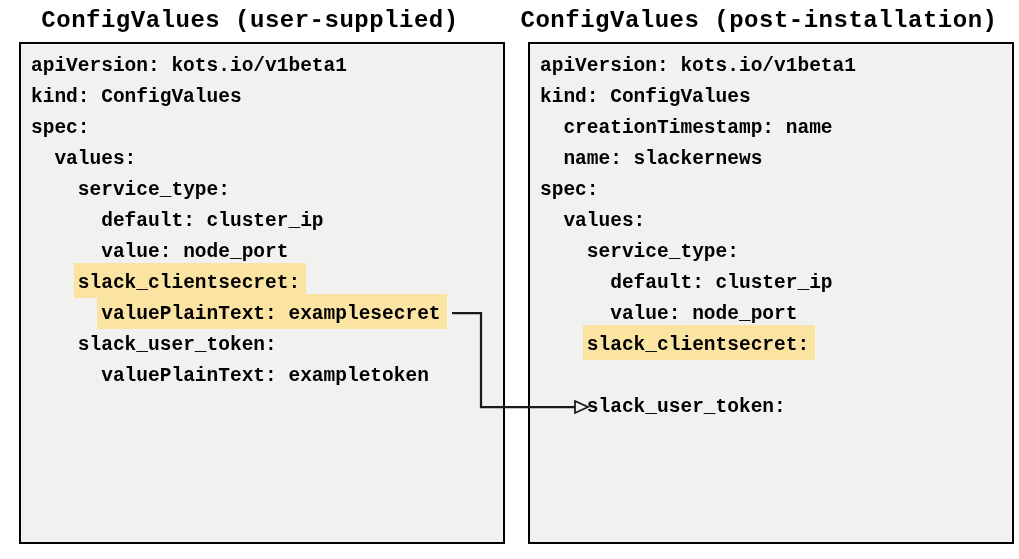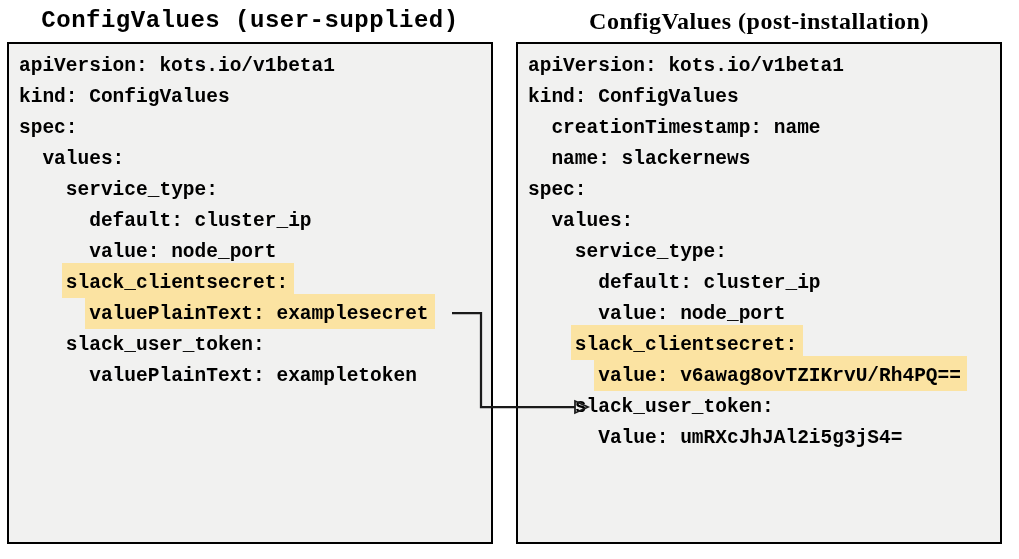--- a/index.html
+++ b/index.html
@@ -25,30 +25,31 @@
     height: 30px;
     line-height: 30px;
     text-align: center;
     font-weight: bold;
     font-size: 24px;
     letter-spacing: 0.5px;
     color: var(--text-c);
     white-space: pre;
   }
   .panel-title.left  { left: 7px;   width: 486px; }
-  .panel-title.right { left: 516px; width: 486px; font-family: Liberation Serif, serif; }
+  .panel-title.right { left: 516px; width: 486px; }
   .panel {
     position: absolute;
     top: 42px;
     width: 486px;
     height: 502px;
     background: var(--panel-bg);
     border: 2px solid var(--panel-border);
     padding: 7px 0 0 10px;
     overflow: hidden;
+    margin-left: 12px;
   }
   .panel.left  { left: 7px; }
   .panel.right { left: 516px; }
   .code-line {
     height: 31px;
     line-height: 31px;
     white-space: pre;
     font-size: 19.5px;
     font-weight: bold;
     color: var(--text-c);
@@ -105,23 +106,22 @@
       <div class="code-line"><span class="indent"></span><span class="code-text">apiVersion: kots.io/v1beta1</span></div>
       <div class="code-line"><span class="indent"></span><span class="code-text">kind: ConfigValues</span></div>
       <div class="code-line"><span class="indent">  </span><span class="code-text">creationTimestamp: name</span></div>
       <div class="code-line"><span class="indent">  </span><span class="code-text">name: slackernews</span></div>
       <div class="code-line"><span class="indent"></span><span class="code-text">spec:</span></div>
       <div class="code-line"><span class="indent">  </span><span class="code-text">values:</span></div>
       <div class="code-line"><span class="indent">    </span><span class="code-text">service_type:</span></div>
       <div class="code-line"><span class="indent">      </span><span class="code-text">default: cluster_ip</span></div>
       <div class="code-line"><span class="indent">      </span><span class="code-text">value: node_port</span></div>
       <div class="code-line"><span class="indent">    </span><span class="code-text hl">slack_clientsecret:</span></div>
-      <div class="code-line"><span class="indent">      </span><span class="code-text hl">value: v6awag8ovTZIKrvU/Rh4PQ==</span></div>
+      <div class="code-line"><span class="indent">      </span></div>
       <div class="code-line"><span class="indent">    </span><span class="code-text">slack_user_token:</span></div>
-      <div class="code-line"><span class="indent">      </span><span class="code-text">Value: umRXcJhJAl2i5g3jS4=</span></div>
     </div>
 
   <svg class="arrow-overlay" viewBox="0 0 1019 559" xmlns="http://www.w3.org/2000/svg">
     <path class="shaft" d="M 452 313 L 481 313 L 481 407 L 575 407"></path>
     <path class="head" d="M 575 401 L 588 407 L 575 413 Z"></path>
   </svg>
 
 </div>
 
 </body></html>

